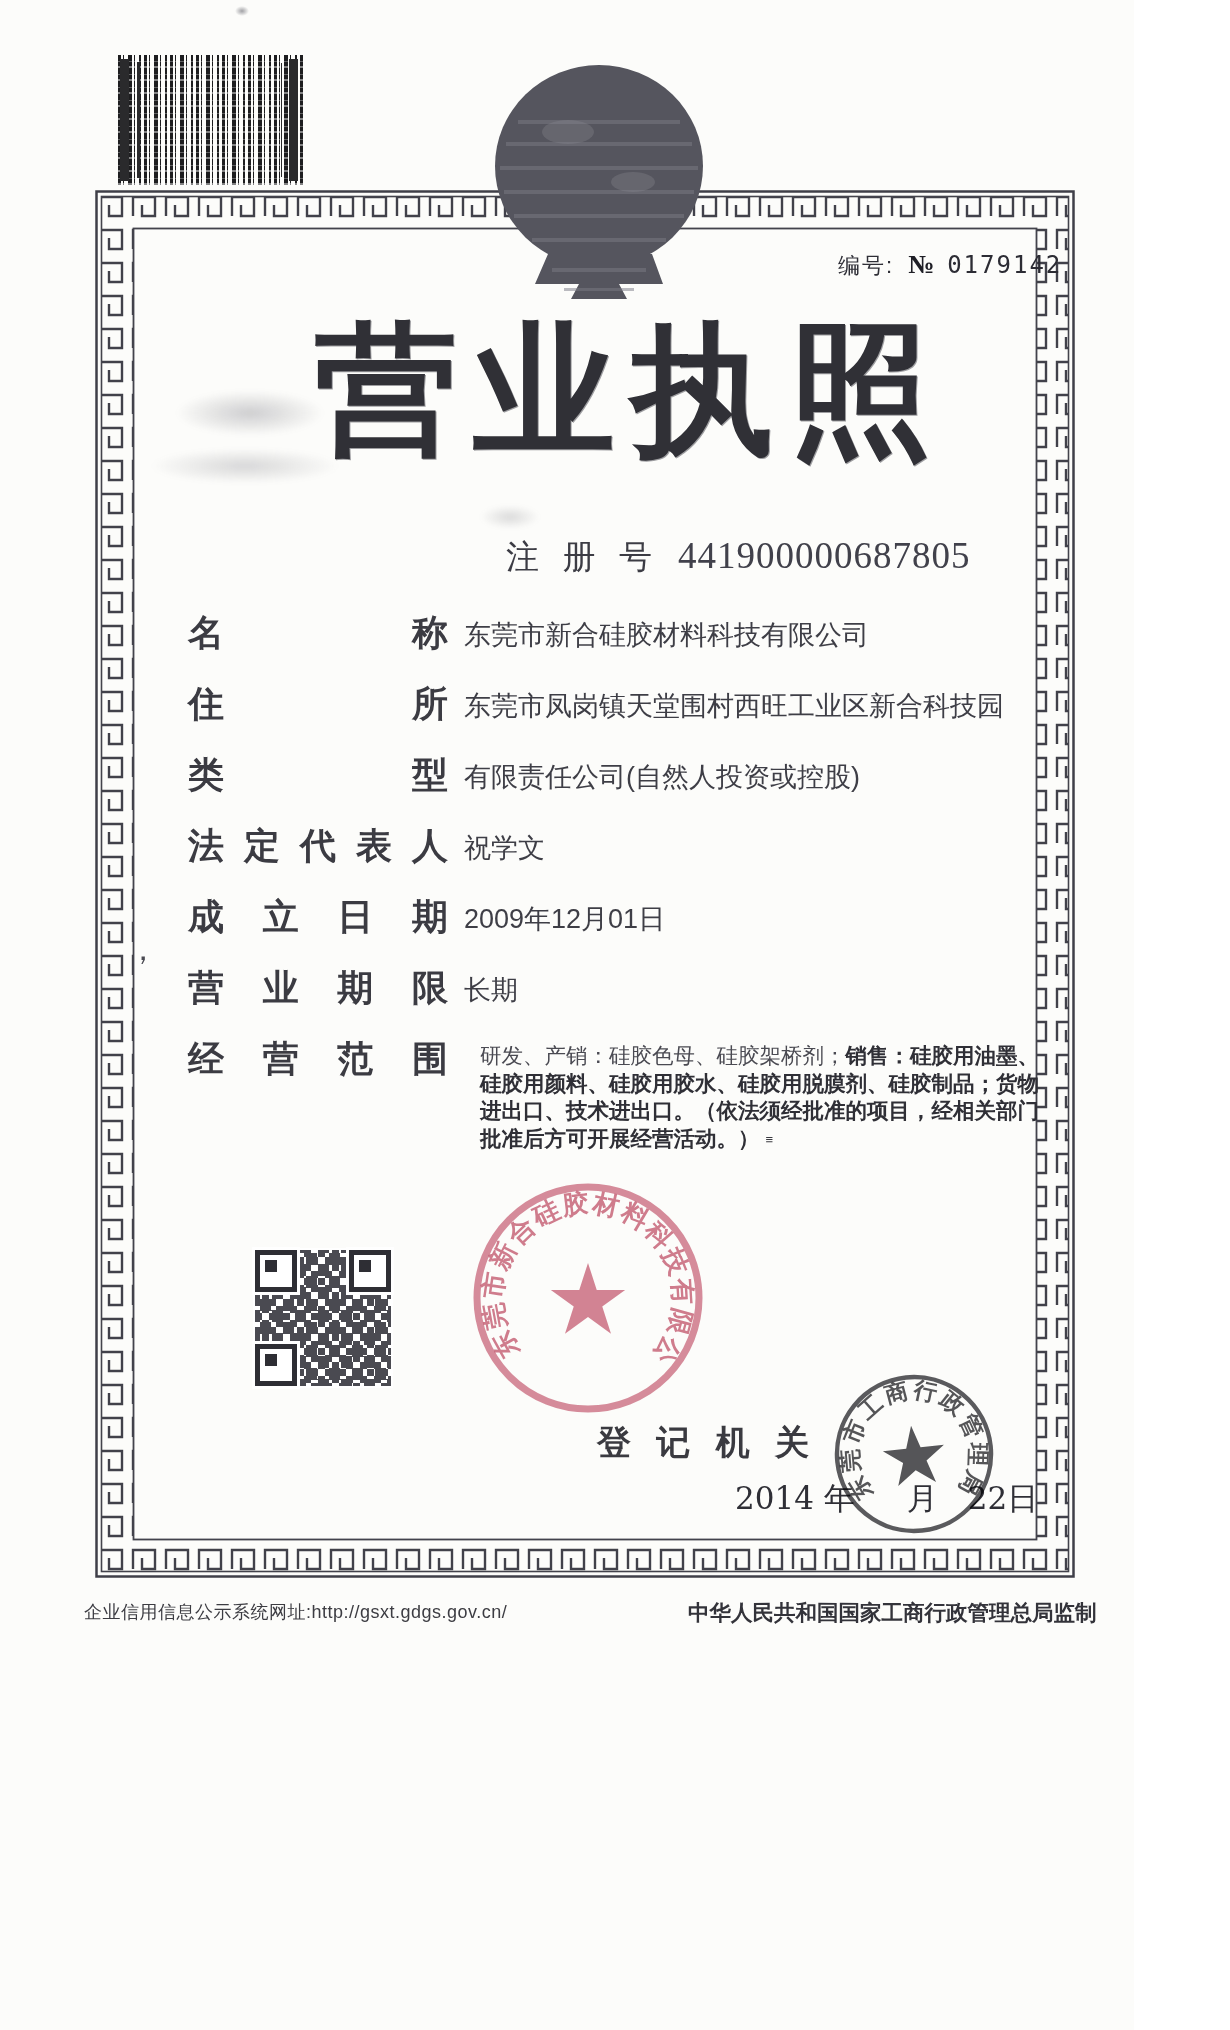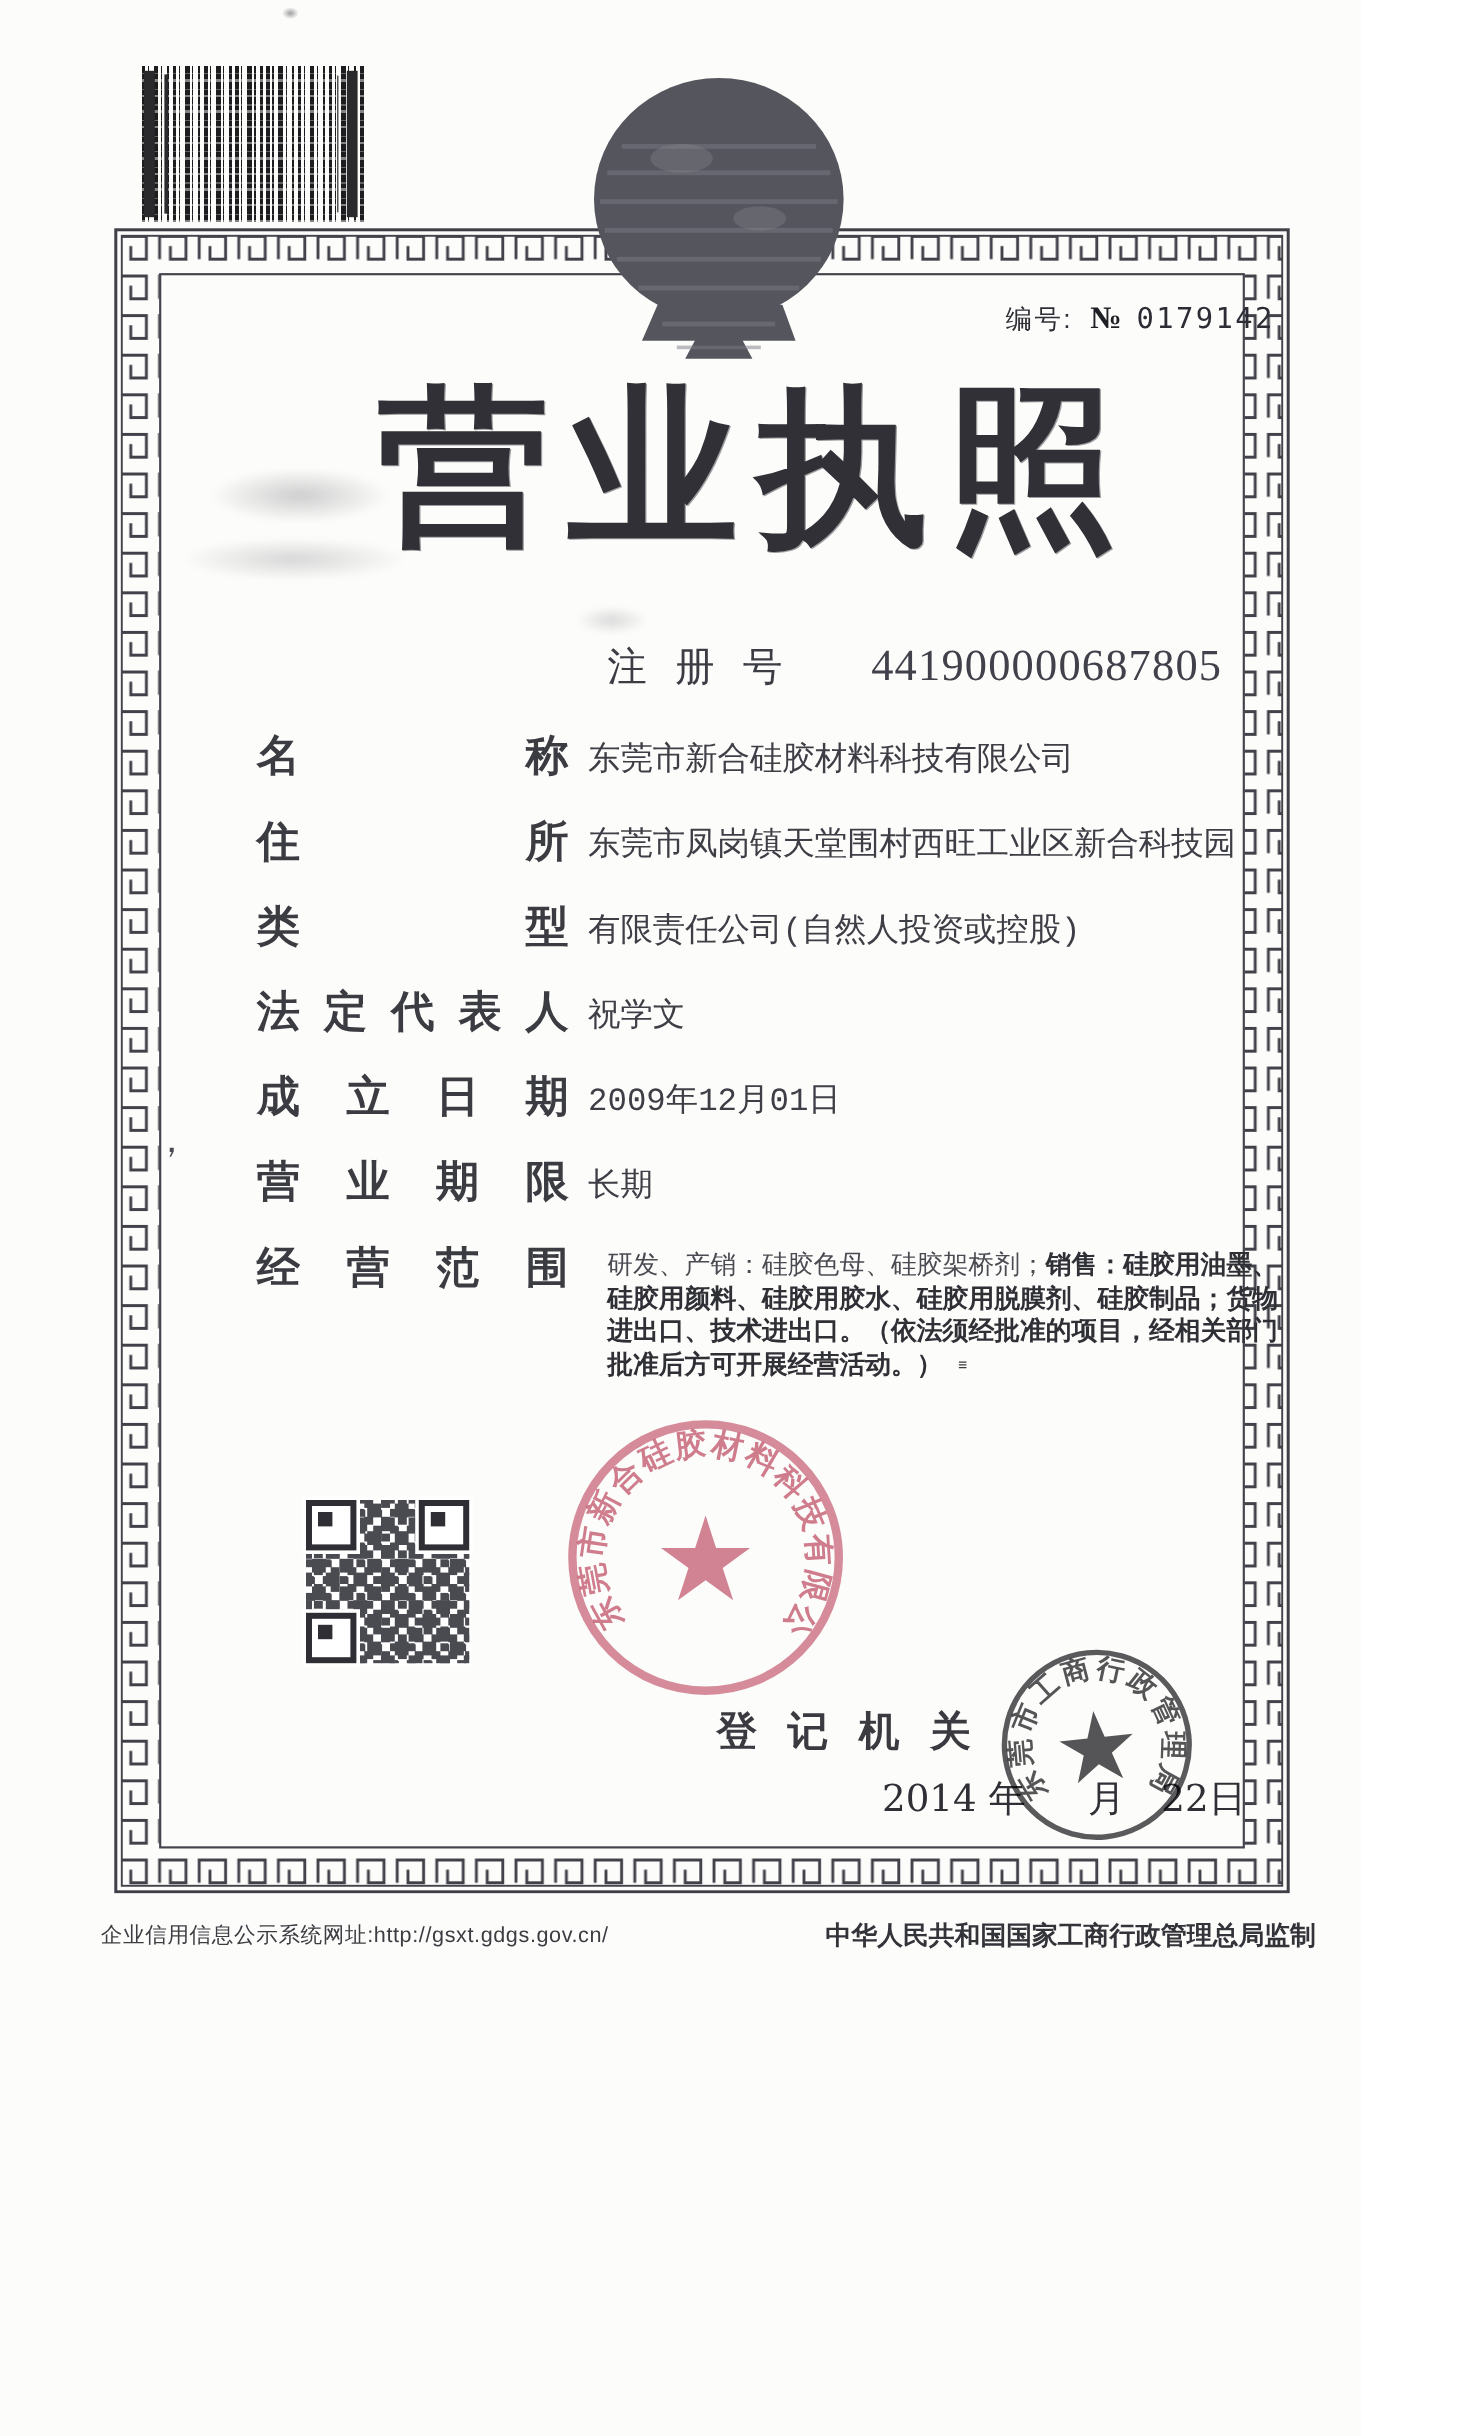--- a/index.html
+++ b/index.html
@@ -26,25 +26,25 @@
   .serial .no-sym{font-size:26px;font-weight:700;font-family:"Liberation Serif",serif;color:#1f1f26;margin:0 8px 0 10px;}
   .serial .digits{font-size:24px;font-family:"DejaVu Sans Mono",monospace;color:#2c2c34;letter-spacing:2px;}
   
   .license-title{
     position:absolute;left:172px;top:312px;width:886px;z-index:3;
     text-align:center;font-size:142px;font-weight:800;color:#303036;
     letter-spacing:16px;padding-left:16px;line-height:1.1;
     text-shadow:1px 1px 0 rgba(80,80,88,.55);
   }
   
-  .regline{position:absolute;left:506px;top:534px;z-index:3;display:flex;align-items:baseline;gap:48px;}
+  .regline{position:absolute;left:506px;top:534px;z-index:3;display:flex;align-items:baseline;}
   .regline .rlabel{width:146px;font-size:33px;color:#3c3c44;font-weight:500;text-align:justify;text-align-last:justify;}
   .regline .rno{margin-left:26px;font-size:37px;font-family:"Liberation Serif",serif;color:#41414b;letter-spacing:1px;}
   
-  .fields{position:absolute;left:214px;top:613px;width:866px;z-index:3;font-family:Liberation Mono, monospace;}
+  .fields{position:absolute;left:188px;top:613px;width:866px;z-index:3;}
   .frow{display:flex;align-items:flex-start;margin-bottom:31px;}
   .flabel{
     flex:0 0 260px;font-size:36px;font-weight:600;color:#3b3b42;line-height:40px;
     text-align:justify;text-align-last:justify;
   }
   .fvalue{margin-left:16px;font-size:27px;color:#3e3e46;line-height:34px;padding-top:5px;}
   .frow.addr .fvalue{letter-spacing:0px;}
   .scope-text{margin-left:32px;width:592px;font-size:21.5px;line-height:27.5px;padding-top:4px;color:#4a4a52;}
   .scope-text .bold{font-weight:700;color:#2f2f36;}
   .scope-mark{display:inline-block;font-size:13px;color:#3a3a40;transform:translateY(-2px);letter-spacing:-1px;}

